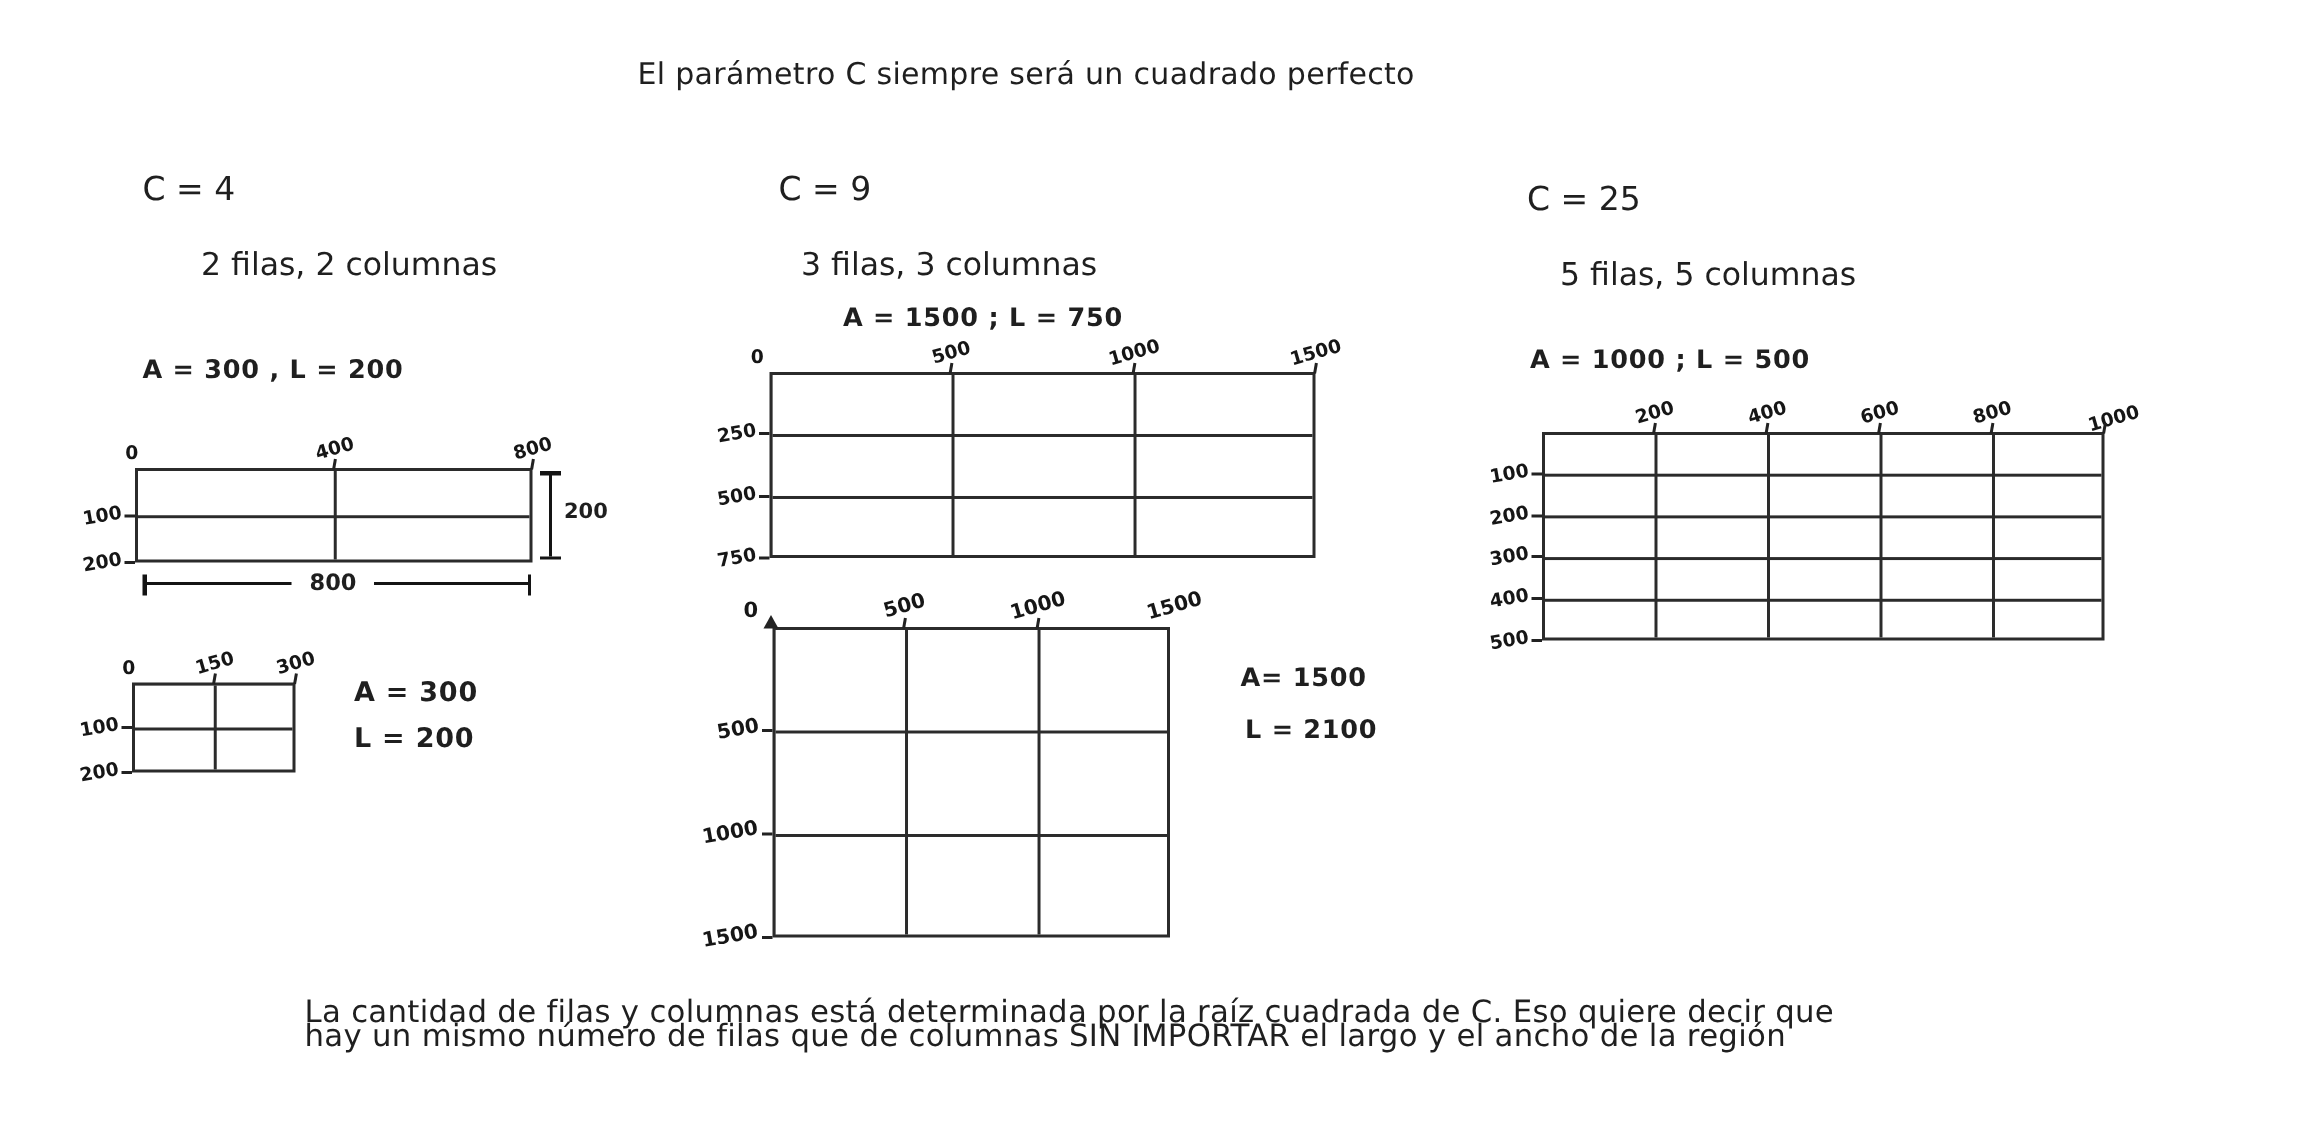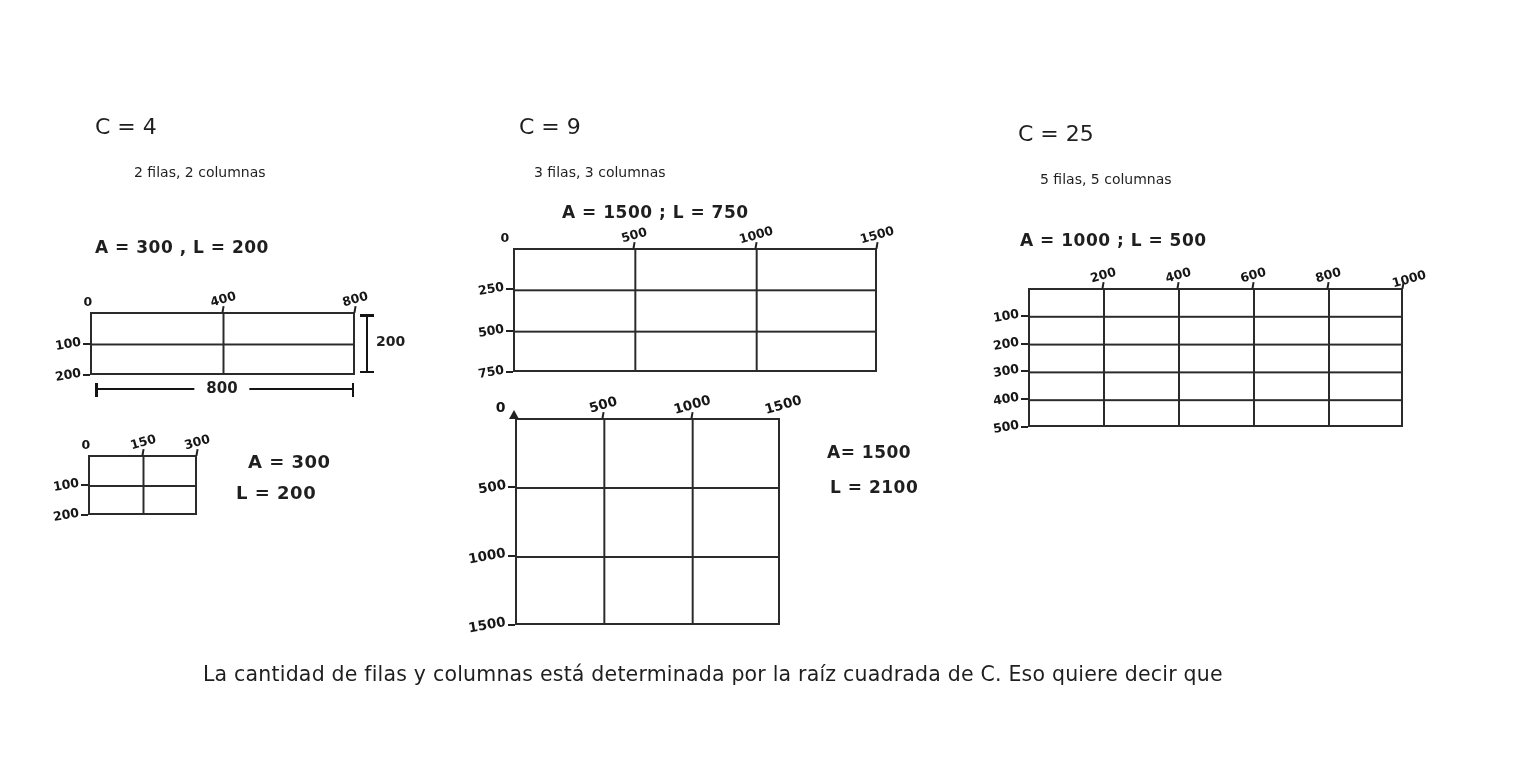--- a/index.html
+++ b/index.html
@@ -10,21 +10,21 @@
     height: 757px;
     background: #ffffff;
     overflow: hidden;
     font-family: "DejaVu Sans", sans-serif;
     color: #1f1f1f;
   }
   .abs { position: absolute; }
   .hw { white-space: nowrap; color: #1f1f1f; }
   .title { font-size: 20px; letter-spacing: 0.2px; }
   .c-label { font-size: 22px; }
-  .rc-label { font-size: 14px; }
+  .rc-label { font-size: 21px; }
   .params { font-size: 17px; font-weight: 600; letter-spacing: 0.5px; }
   .params-side { font-size: 17px; font-weight: 600; letter-spacing: 0.5px; }
   .footer-line { font-size: 20.5px; letter-spacing: 0.2px; }
 
   .grid-wrap { position: absolute; }
   .grid-box {
     position: absolute;
     left: 0; top: 0; width: 100%; height: 100%;
     border: 2px solid #2b2b2b;
     background-image:
@@ -78,20 +78,21 @@
     position: absolute; left: -6px; top: -8px; width: 0; height: 0;
     border-left: 5px solid transparent; border-right: 5px solid transparent;
     border-bottom: 9px solid #222;
   }
 </style>
 </head>
 <body>
 
 <div class="canvas">
 
+  <div class="hw title abs" style="left:425px; top:37px;">El parámetro C siempre será un cuadrado perfecto</div>
 
   <div class="hw c-label abs" style="left:95px; top:114px;">C = 4</div>
   <div class="hw rc-label abs" style="left:134px; top:164px;">2 filas, 2 columnas</div>
   <div class="hw params abs" style="left:95px; top:237px;">A = 300 ,   L = 200</div>
 
   <div class="grid-wrap" style="left:90px; top:312px; width:265px; height:63px;">
     <div class="grid-box" style="background-size:50% 100%, 100% 50%;"></div>
     <span class="tick-label top-lab upright" style="left:0px;">0</span>
     <span class="tick-label top-lab" style="left:50%;">400</span>
     <span class="tick-label top-lab" style="left:100%;">800</span>
@@ -114,21 +115,21 @@
     <span class="tick-label top-lab upright" style="left:0px;">0</span>
     <span class="tick-label top-lab" style="left:50%;">150</span>
     <span class="tick-label top-lab" style="left:100%;">300</span>
     <div class="tick-t" style="left:50%;"></div>
     <div class="tick-t" style="left:100%;"></div>
     <span class="tick-label left-lab" style="top:50%;">100</span>
     <span class="tick-label left-lab" style="top:100%;">200</span>
     <div class="tick-l" style="top:50%;"></div>
     <div class="tick-l" style="top:100%;"></div>
   </div>
-  <div class="hw params-side abs" style="left:236px; top:451px; font-size:18px;margin-left:12px;">A = 300</div>
+  <div class="hw params-side abs" style="left:236px; top:451px; font-size:18px;">A = 300</div>
   <div class="hw params-side abs" style="left:236px; top:482px; font-size:18px;">L = 200</div>
 
   <div class="hw c-label abs" style="left:519px; top:114px;">C = 9</div>
   <div class="hw rc-label abs" style="left:534px; top:164px;">3 filas, 3 columnas</div>
   <div class="hw params abs" style="left:562px; top:202px;">A = 1500 ;   L = 750</div>
 
   <div class="grid-wrap" style="left:513px; top:248px; width:364px; height:124px;">
     <div class="grid-box" style="background-size:33.34% 100%, 100% 33.34%;"></div>
     <span class="tick-label top-lab upright" style="left:-6px;">0</span>
     <span class="tick-label top-lab" style="left:33.33%;">500</span>
@@ -186,14 +187,15 @@
     <span class="tick-label left-lab" style="top:80%;">400</span>
     <span class="tick-label left-lab" style="top:100%;">500</span>
     <div class="tick-l" style="top:20%;"></div>
     <div class="tick-l" style="top:40%;"></div>
     <div class="tick-l" style="top:60%;"></div>
     <div class="tick-l" style="top:80%;"></div>
     <div class="tick-l" style="top:100%;"></div>
   </div>
 
   <div class="hw footer-line abs" style="left:203px; top:662px;">La cantidad de filas y columnas está determinada por la raíz cuadrada de C. Eso quiere decir que</div>
+  <div class="hw footer-line abs" style="left:203px; top:678px;">hay un mismo número de filas que de columnas SIN IMPORTAR el largo y el ancho de la región</div>
 
 </div>
 
 </body></html>

